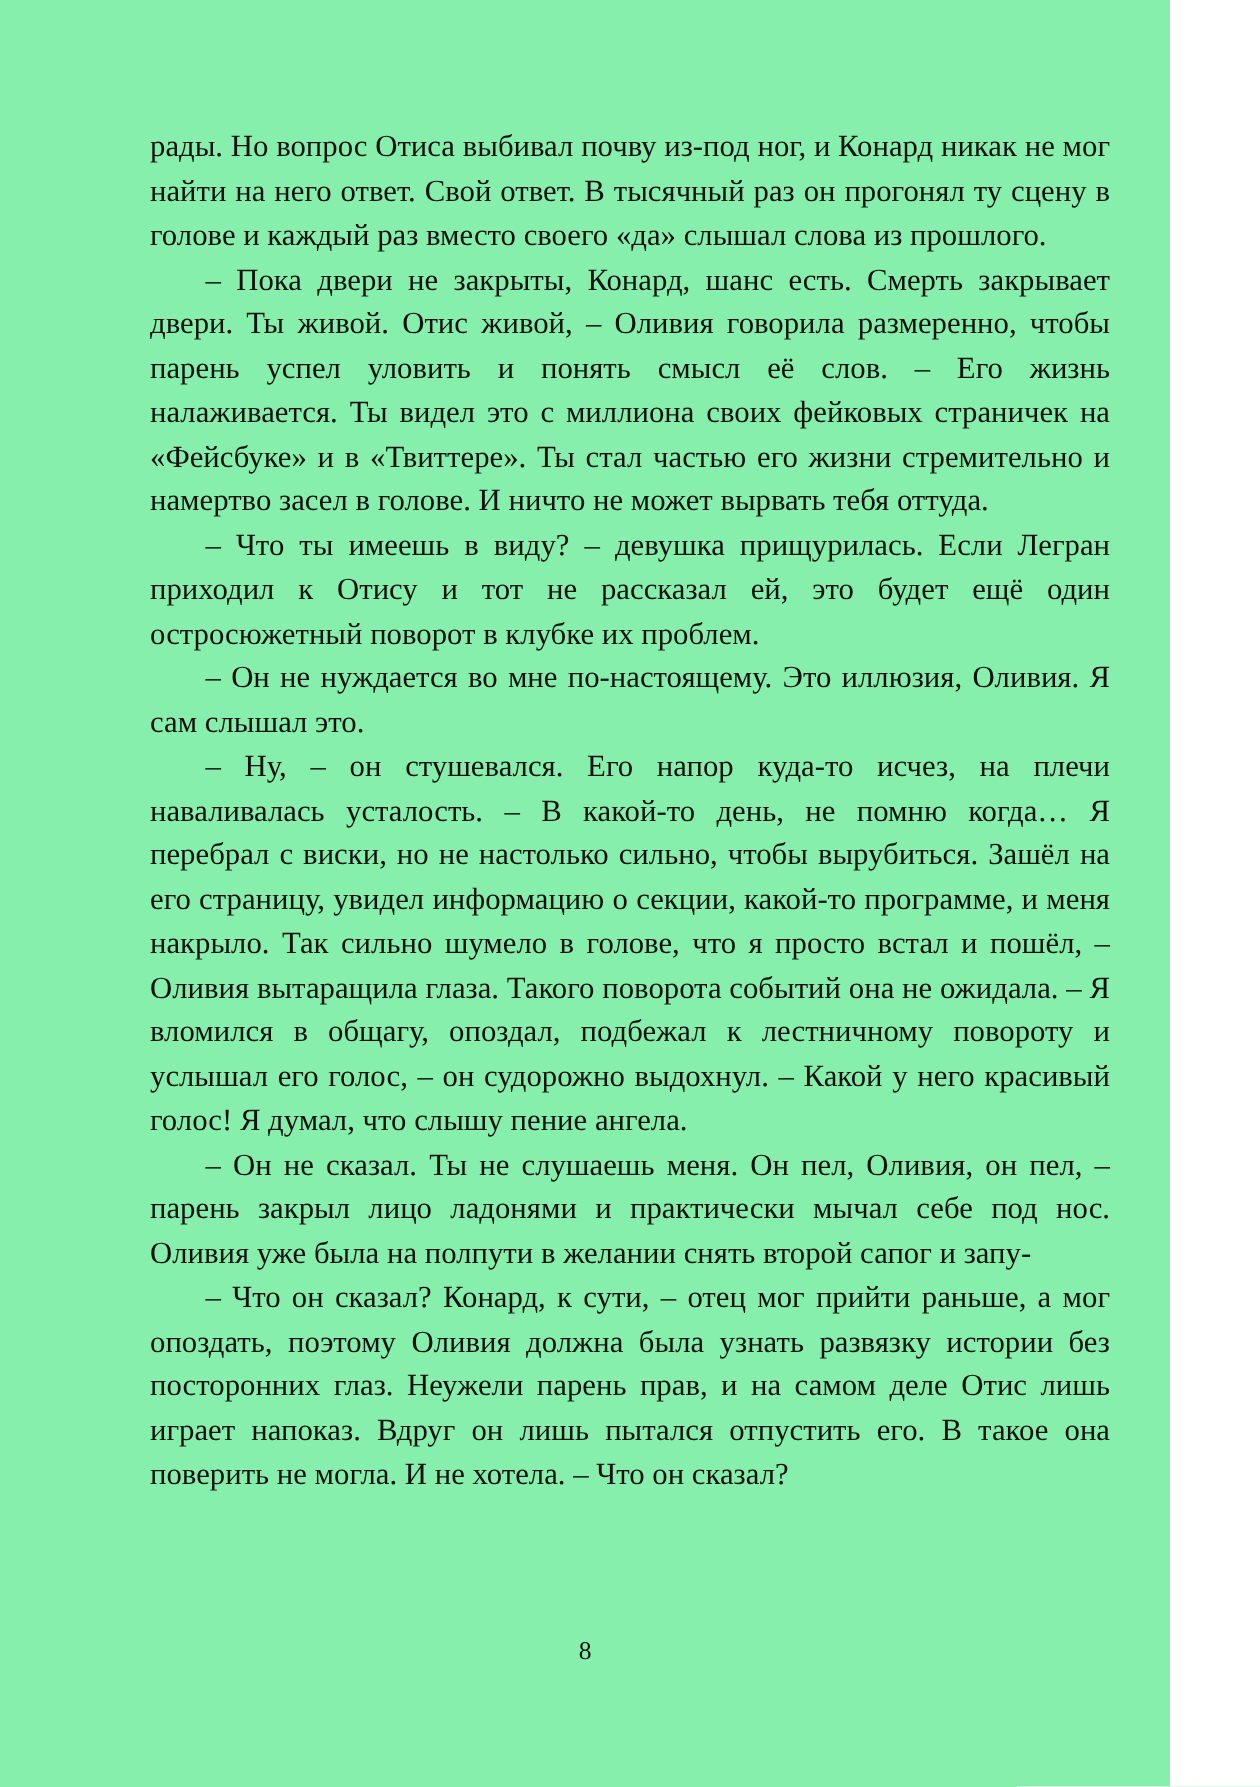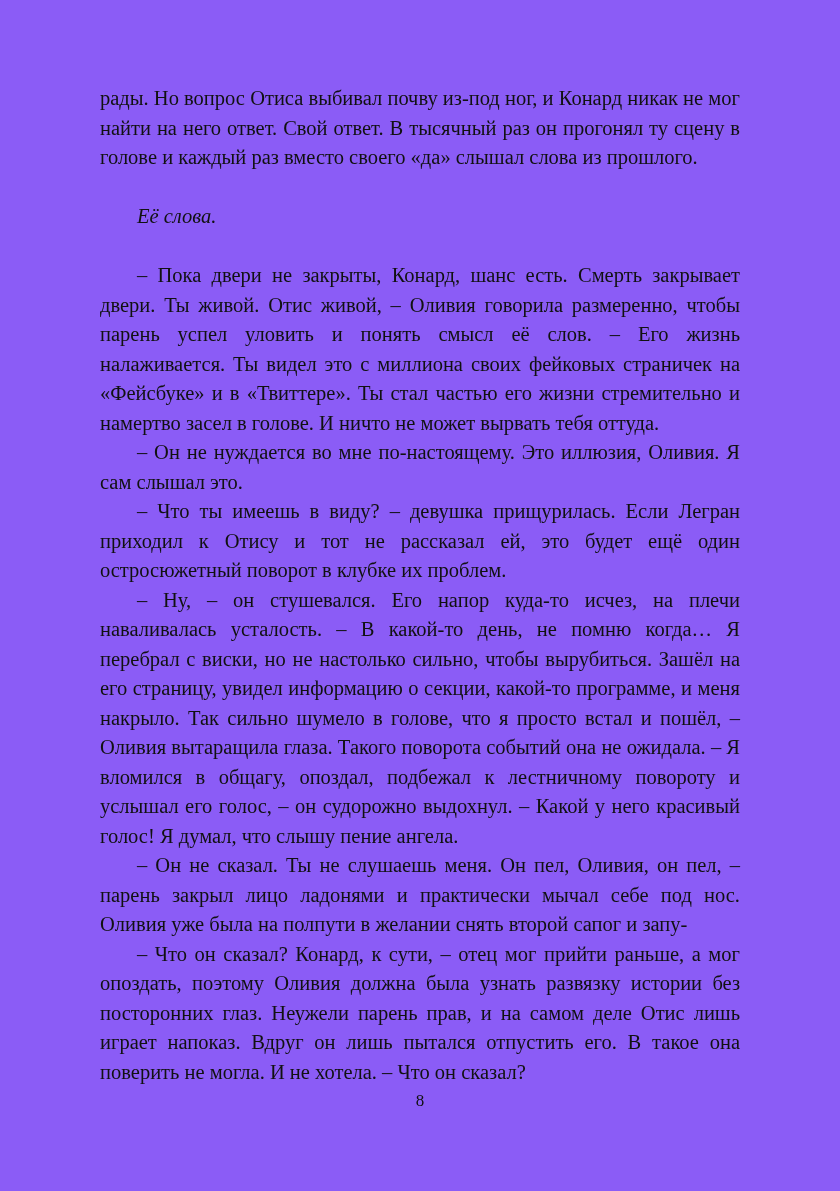--- a/index.html
+++ b/index.html
@@ -2,23 +2,23 @@
 <html lang="ru"><head>
   <meta charset="utf-8">
   <style>
     html, body {
       margin: 0;
       padding: 0;
       background: #ffffff;
     }
     .page {
       position: relative;
-      width: 840px;
+      width: 780px;
       height: 1191px;
-      background: #8b5cf6;
+      background: #86efac;
       box-sizing: border-box;
       padding: 84px 104px 0 100px;
       font-family: "Liberation Serif", "DejaVu Serif", serif;
       color: #111111;
       overflow: hidden;
     }
     .text-block {
       width: 640px;
       font-size: 20.5px;
       line-height: 29.5px;
@@ -51,22 +51,21 @@
       color: #111111;
       font-family: "Liberation Serif", "DejaVu Serif", serif;
     }
   </style>
 </head>
 <body>
 
 <div class="page">
   <div class="text-block">
     <p class="noindent">рады. Но вопрос Отиса выбивал почву из-под ног, и Конард никак не мог найти на него ответ. Свой ответ. В тысячный раз он прогонял ту сцену в голове и каждый раз вместо своего «да» слышал слова из прошлого.</p>
-    <p class="indent italic spaced">Её слова.</p>
     <p class="indent">– Пока двери не закрыты, Конард, шанс есть. Смерть закрывает двери. Ты живой. Отис живой, – Оливия говорила размеренно, чтобы парень успел уловить и понять смысл её слов. – Его жизнь налаживается. Ты видел это с миллиона своих фейковых страничек на «Фейсбуке» и в «Твиттере». Ты стал частью его жизни стремительно и намертво засел в голове. И ничто не может вырвать тебя оттуда.</p>
+    <p class="indent">– Что ты имеешь в виду? – девушка прищурилась. Если Легран приходил к Отису и тот не рассказал ей, это будет ещё один остросюжетный поворот в клубке их проблем.</p>
     <p class="indent">– Он не нуждается во мне по-настоящему. Это иллюзия, Оливия. Я сам слышал это.</p>
-    <p class="indent">– Что ты имеешь в виду? – девушка прищурилась. Если Легран приходил к Отису и тот не рассказал ей, это будет ещё один остросюжетный поворот в клубке их проблем.</p>
     <p class="indent">– Ну, – он стушевался. Его напор куда-то исчез, на плечи наваливалась усталость. – В какой-то день, не помню когда… Я перебрал с виски, но не настолько сильно, чтобы вырубиться. Зашёл на его страницу, увидел информацию о секции, какой-то программе, и меня накрыло. Так сильно шумело в голове, что я просто встал и пошёл, – Оливия вытаращила глаза. Такого поворота событий она не ожидала. – Я вломился в общагу, опоздал, подбежал к лестничному повороту и услышал его голос, – он судорожно выдохнул. – Какой у него красивый голос! Я думал, что слышу пение ангела.</p>
     <p class="indent">– Он не сказал. Ты не слушаешь меня. Он пел, Оливия, он пел, – парень закрыл лицо ладонями и практически мычал себе под нос. Оливия уже была на полпути в желании снять второй сапог и запу-</p>
     <p class="indent">– Что он сказал? Конард, к сути, – отец мог прийти раньше, а мог опоздать, поэтому Оливия должна была узнать развязку истории без посторонних глаз. Неужели парень прав, и на самом деле Отис лишь играет напоказ. Вдруг он лишь пытался отпустить его. В такое она поверить не могла. И не хотела. – Что он сказал?</p>
   </div>
   <div class="page-number">8</div>
 </div>
 
 </body></html>

